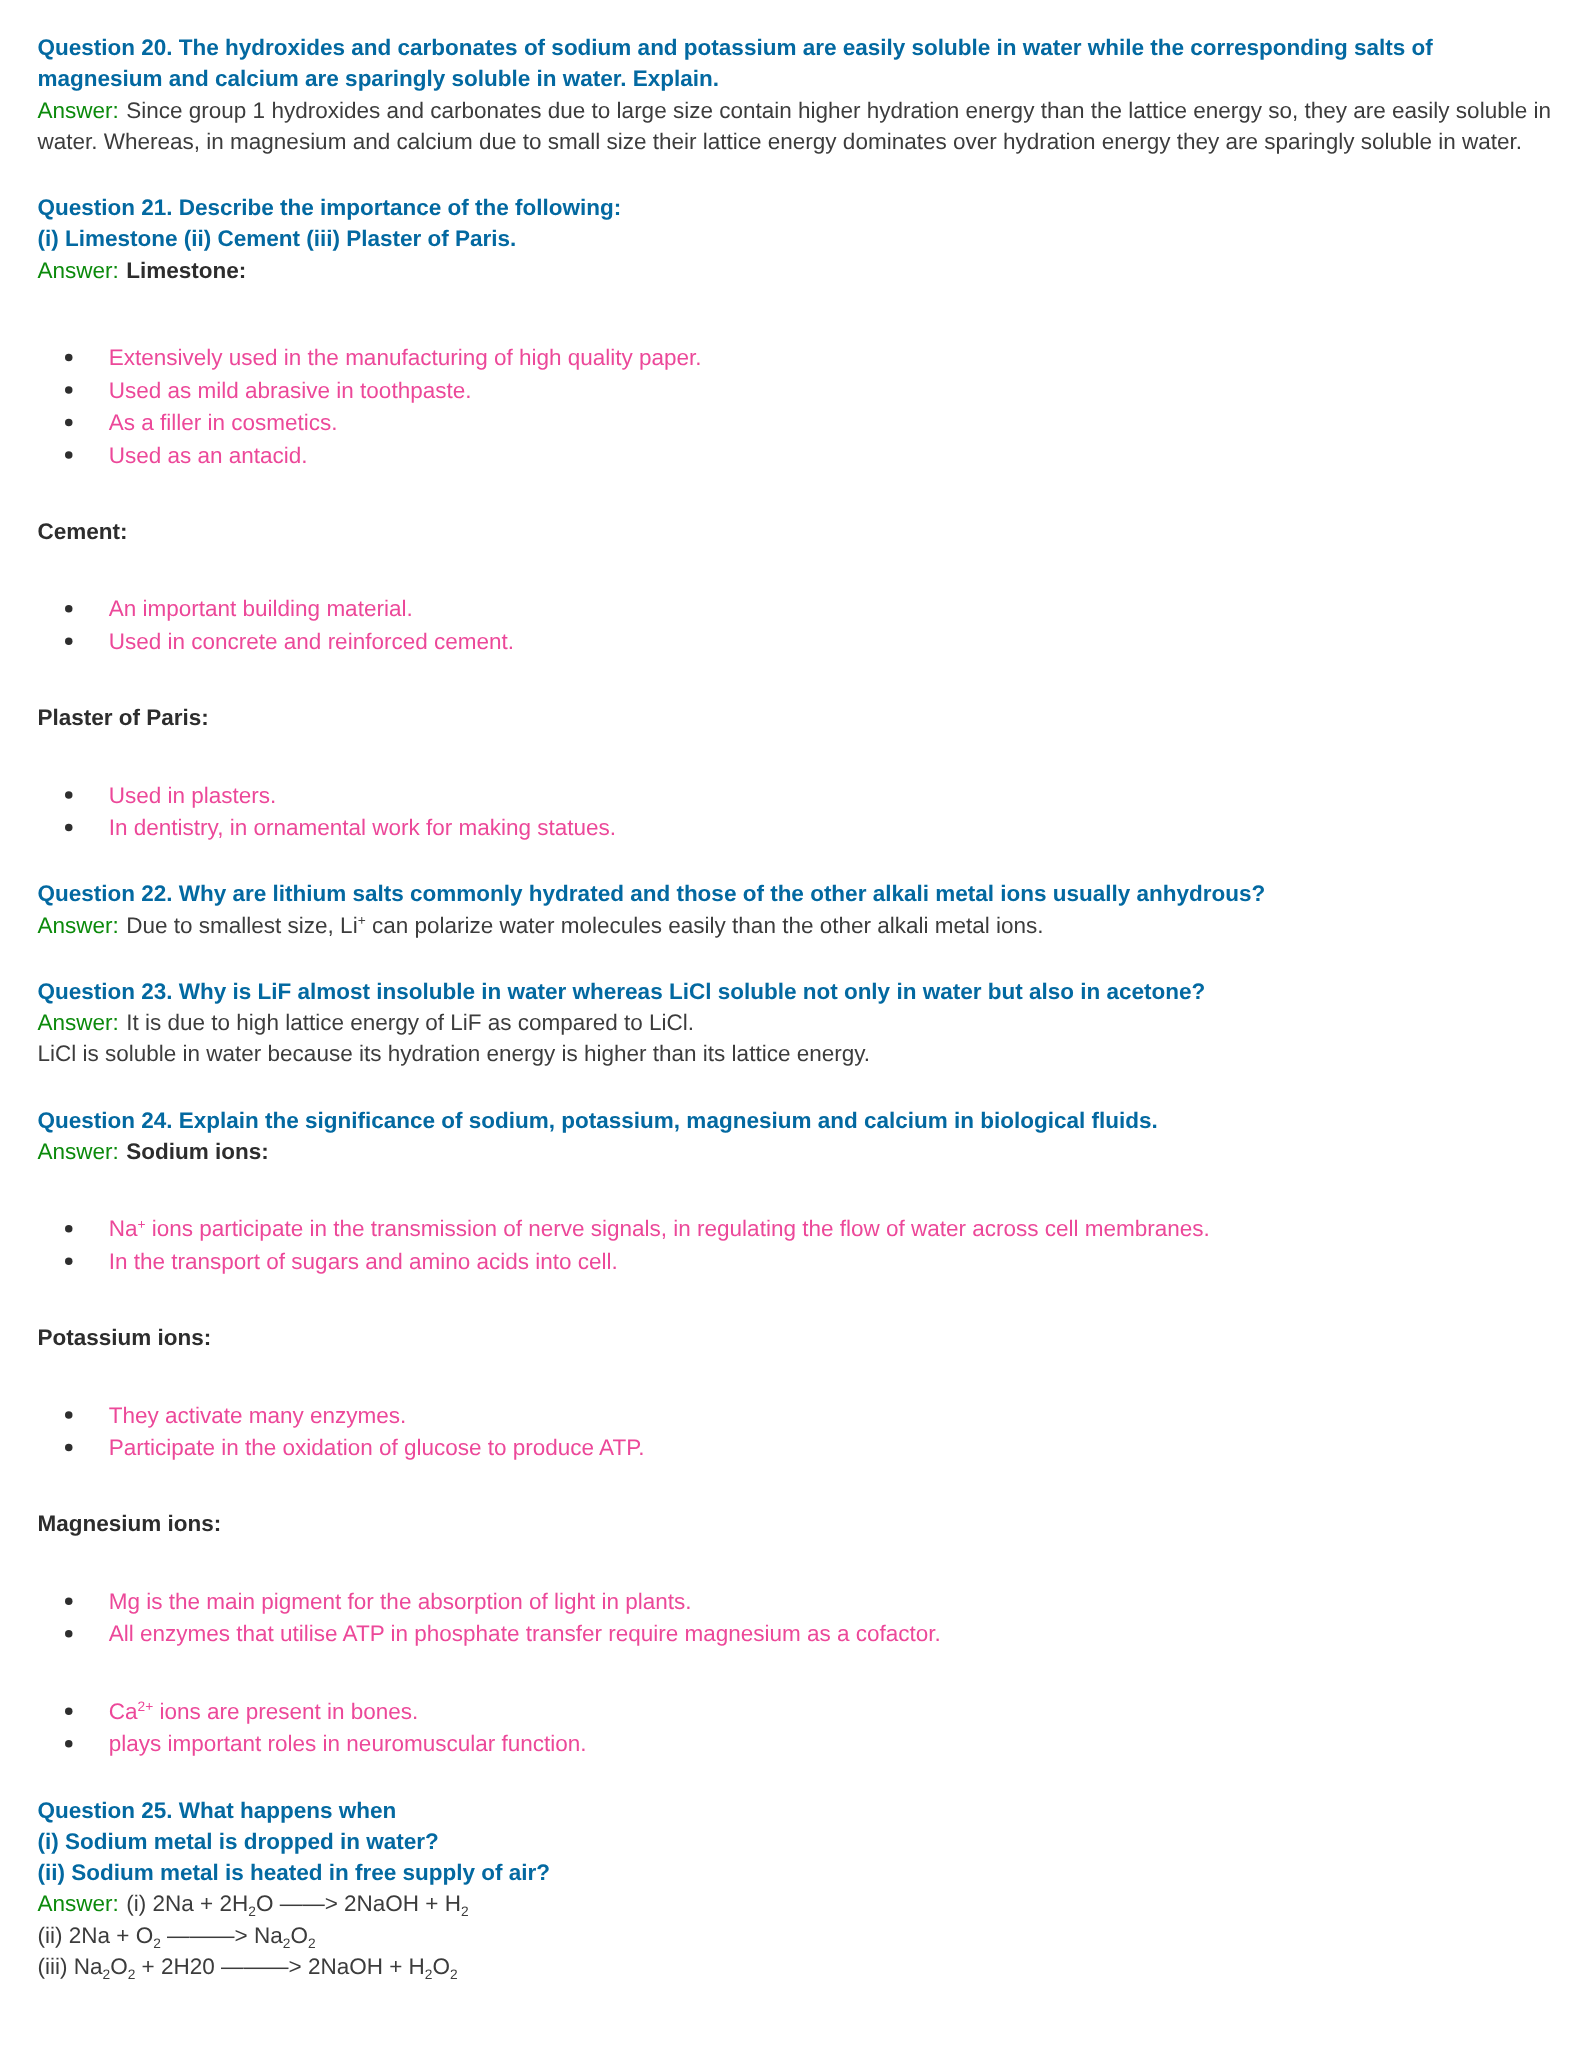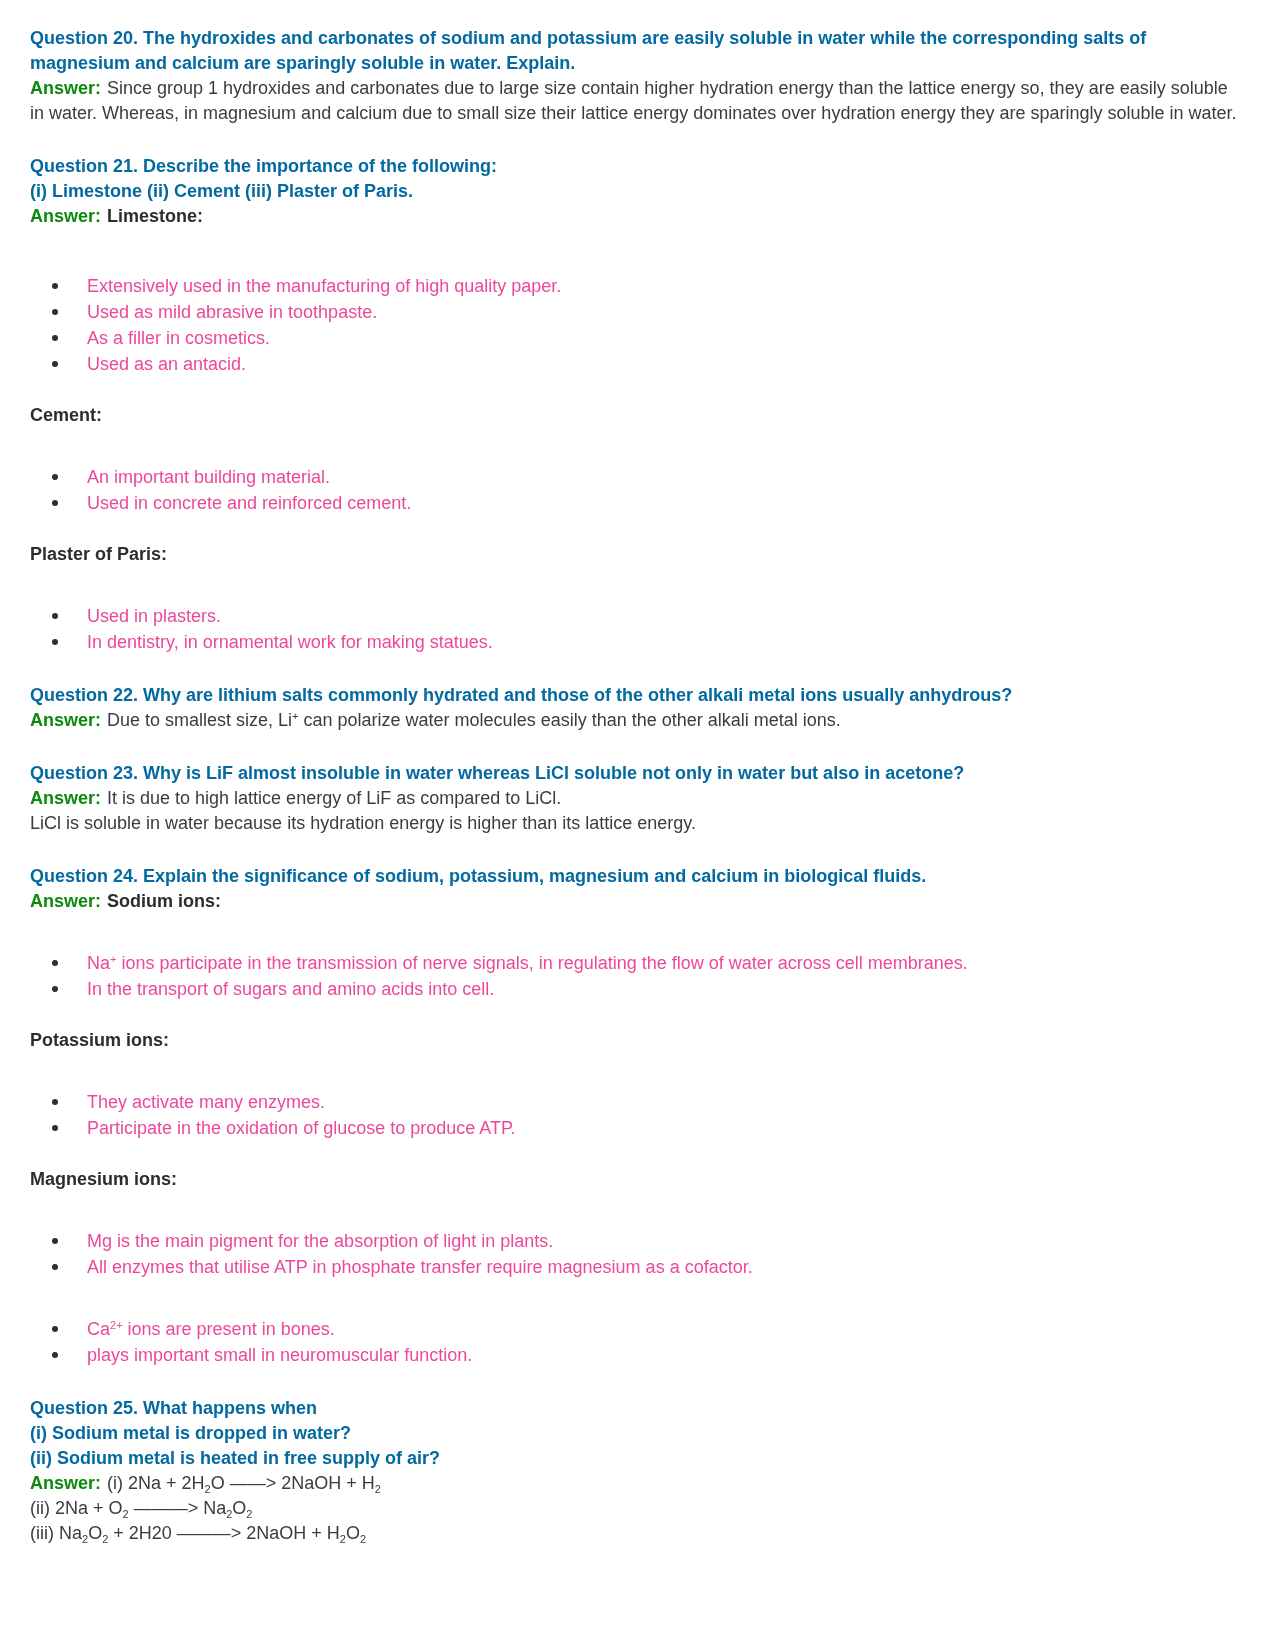--- a/index.html
+++ b/index.html
@@ -11,23 +11,23 @@
     background:#ffffff;
     font-family:"Liberation Sans","DejaVu Sans",sans-serif;
     font-size:18px;
     line-height:25px;
     color:#3c3c3c;
   }
   p{margin:0;}
   .block{margin-top:28px;}
   .block.first{margin-top:0;}
   .question{color:#0369a1;font-weight:bold;}
-  .answer-label{color:#0b8a0b;font-weight:bold;margin-right:6px;}
+  .answer-label{color:#0b8a0b;font-weight:normal;margin-right:6px;}
   .inline-head{font-weight:bold;color:#2d2d2d;text-align:center;}
-  .subhead{font-weight:bold;color:#2d2d2d;margin-top:26px;}
+  .subhead{font-weight:bold;color:#2d2d2d;margin-top:36px;}
   ul.points{
     list-style:none;
     margin:36px 0 0 0;
     padding:0 0 0 22px;
   }
   ul.points.first-list{margin-top:44px;}
   ul.points li{
     position:relative;
     padding-left:35px;
     line-height:26px;
@@ -101,21 +101,21 @@
       <li>They activate many enzymes.</li>
       <li>Participate in the oxidation of glucose to produce ATP.</li>
     </ul>
     <p class="subhead">Magnesium ions:</p>
     <ul class="points">
       <li>Mg is the main pigment for the absorption of light in plants.</li>
       <li>All enzymes that utilise ATP in phosphate transfer require magnesium as a cofactor.</li>
     </ul>
     <ul class="points">
       <li>Ca<sup>2+</sup> ions are present in bones.</li>
-      <li>plays important small in neuromuscular function.</li>
+      <li>plays important roles in neuromuscular function.</li>
     </ul>
   </section>
 
   <section class="block">
     <p class="question">Question 25. What happens when</p>
     <p class="question">(i) Sodium metal is dropped in water?</p>
     <p class="question">(ii) Sodium metal is heated in free supply of air?</p>
     <p><span class="answer-label">Answer:</span><span>(i) 2Na + 2H<sub>2</sub>O ——&gt; 2NaOH + H<sub>2</sub></span></p>
     <p><span>(ii) 2Na + O<sub>2</sub> ———&gt; Na<sub>2</sub>O<sub>2</sub></span></p>
     <p><span>(iii) Na<sub>2</sub>O<sub>2</sub> + 2H20 ———&gt; 2NaOH + H<sub>2</sub>O<sub>2</sub></span></p>

